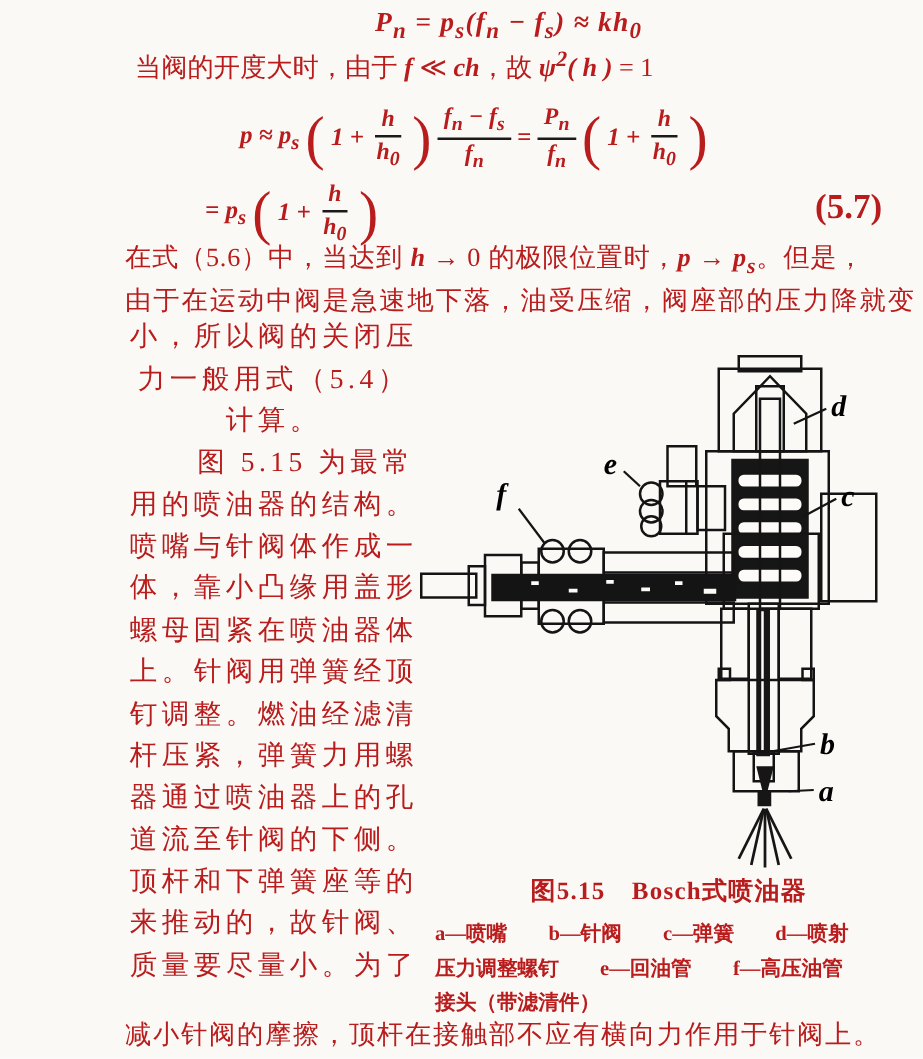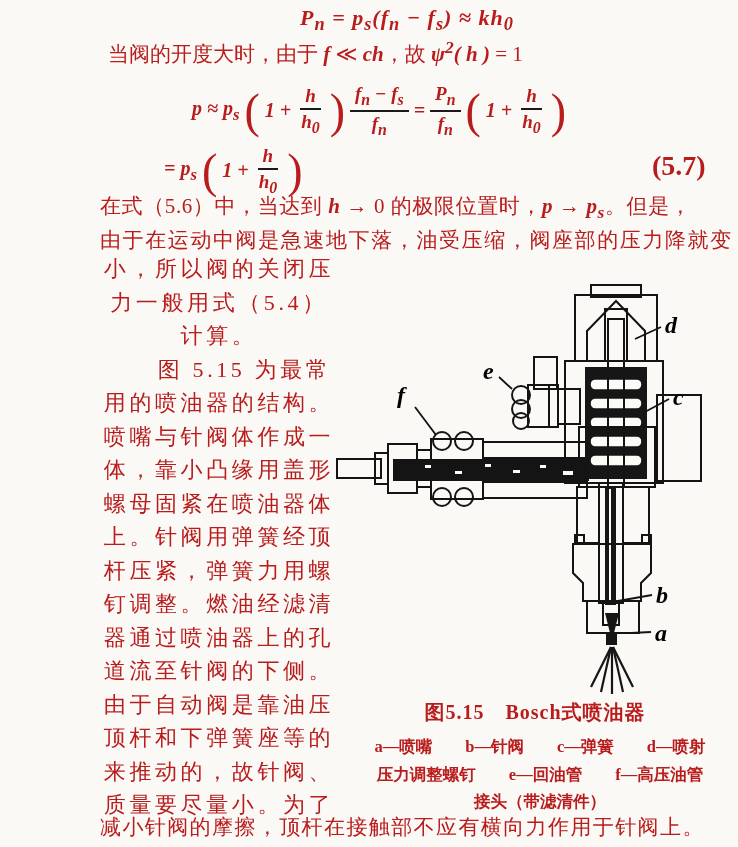--- a/index.html
+++ b/index.html
@@ -22,21 +22,21 @@
   
   .pline{left:100px;width:638px;font-size:21px;white-space:nowrap;}
   .p1{top:192px;letter-spacing:0.6px;}
   .p2{top:226px;letter-spacing:1.6px;}
   .pline i{font-weight:bold;}
   .leftcol{left:100px;top:252px;width:238px;font-size:22px;line-height:33.5px;letter-spacing:3.6px;white-space:nowrap;text-align:center;}
   .lastline{left:100px;top:813px;font-size:21px;letter-spacing:1.4px;white-space:nowrap;}
   
   .fig{left:335px;top:283px;width:400px;height:417px;}
   .caption{left:355px;top:699px;width:360px;text-align:center;font-size:20px;font-weight:bold;letter-spacing:1px;}
-  .legend{left:348px;top:733px;width:384px;text-align:center;font-size:16.5px;line-height:27.5px;font-weight:bold;}
+  .legend{left:348px;top:733px;width:384px;text-align:left;font-size:16.5px;line-height:27.5px;font-weight:bold;}
   .lbl{font-style:italic;font-weight:bold;font-size:24px;font-family:"Liberation Serif",serif;}
   svg .ln{stroke:#141414;stroke-width:2;fill:none;}
 </style>
 </head>
 <body>
 
 <div class="page">
 
   <div class="abs f-top math">P<sub>n</sub> = p<sub>s</sub>(f<sub>n</sub> − f<sub>s</sub>) ≈ kh<sub>0</sub></div>
 
@@ -87,25 +87,24 @@
   <div class="abs leftcol">
     <div>小，所以阀的关闭压</div>
     <div>力一般用式（5.4）</div>
     <div>计算。</div>
     <div>　　图 5.15 为最常</div>
     <div>用的喷油器的结构。</div>
     <div>喷嘴与针阀体作成一</div>
     <div>体，靠小凸缘用盖形</div>
     <div>螺母固紧在喷油器体</div>
     <div>上。针阀用弹簧经顶</div>
+    <div>钉调整。燃油经滤清</div>
     <div>杆压紧，弹簧力用螺</div>
-    <div>钉调整。燃油经滤清</div>
     <div>器通过喷油器上的孔</div>
     <div>道流至针阀的下侧。</div>
-    <div>由于自动阀是靠油压</div>
     <div>顶杆和下弹簧座等的</div>
     <div>来推动的，故针阀、</div>
     <div>质量要尽量小。为了</div>
   </div>
 
   <div class="abs fig">
     <svg width="400" height="417" viewBox="0 0 400 417">
       <defs>
         <pattern id="hatch" patternUnits="userSpaceOnUse" width="7" height="7" patternTransform="rotate(45)">
           <rect width="7" height="7" fill="#fcfbf8"></rect>

